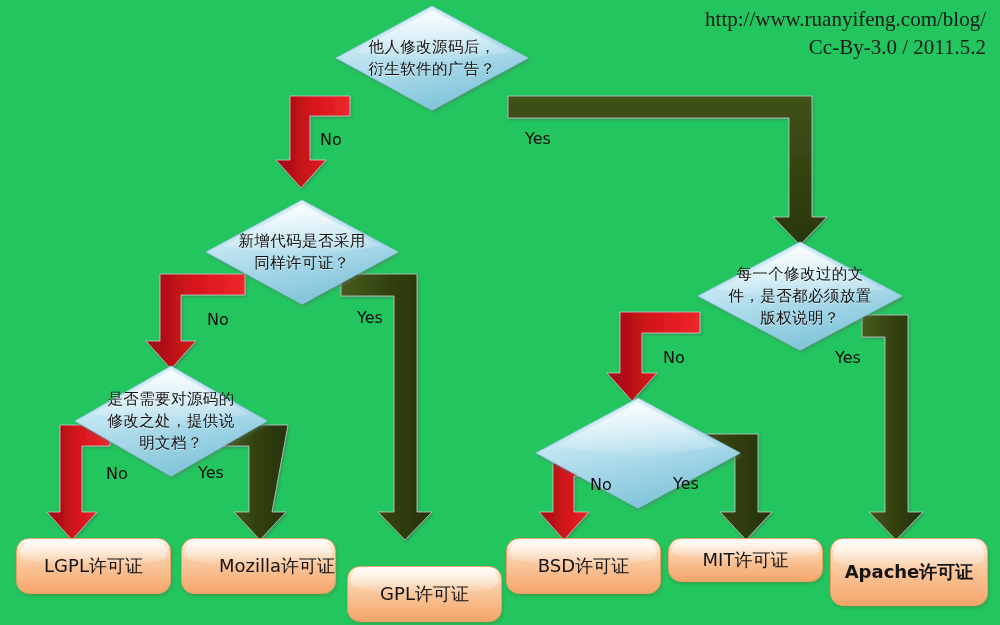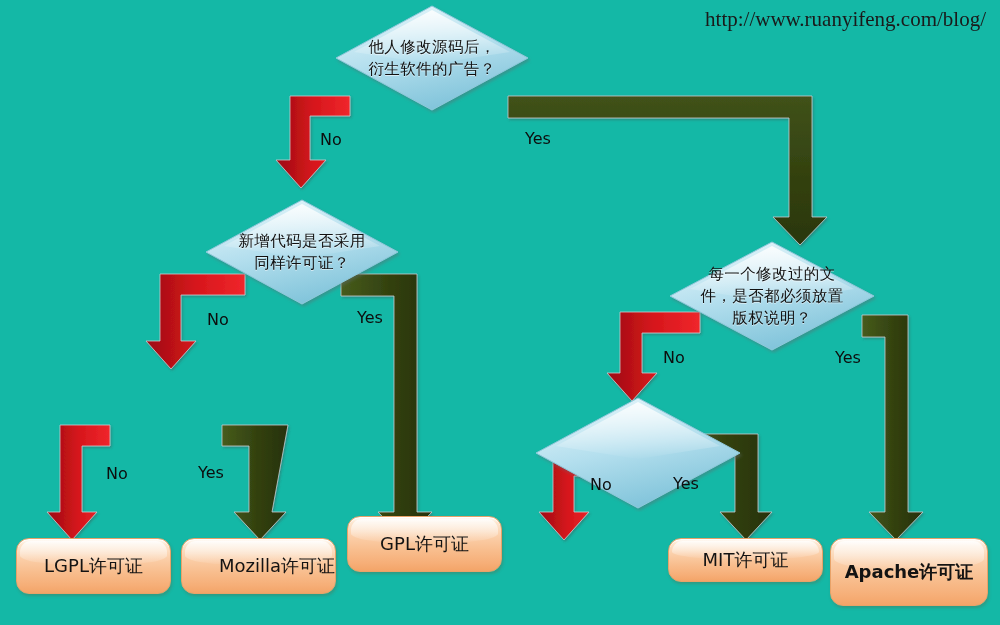--- a/index.html
+++ b/index.html
@@ -8,21 +8,21 @@
     padding: 0;
     background: #ffffff;
   }
   body {
     font-family: "Liberation Sans", "DejaVu Sans", sans-serif;
   }
   #canvas {
     position: relative;
     width: 1000px;
     height: 625px;
-    background: #14b8a6;
+    background: #22c55e;
     overflow: hidden;
   }
 
   
   .credit {
     position: absolute;
     right: 14px;
     top: 6px;
     text-align: right;
     font-family: "Liberation Serif", "DejaVu Serif", serif;
@@ -113,20 +113,21 @@
     pointer-events: none;
   }
 </style>
 </head>
 <body>
 
 <div id="canvas">
 
   <div class="credit">
     <div>http://www.ruanyifeng.com/blog/</div>
+    <div>Cc-By-3.0 / 2011.5.2</div>
   </div>
 
   <svg id="arrows" viewBox="0 0 1000 625" xmlns="http://www.w3.org/2000/svg">
     <defs>
       <linearGradient id="redH" x1="0" y1="0" x2="0" y2="1">
         <stop offset="0%" stop-color="#a50d12"></stop>
         <stop offset="45%" stop-color="#d01319"></stop>
         <stop offset="100%" stop-color="#ee2126"></stop>
       </linearGradient>
       <linearGradient id="redV" x1="0" y1="0" x2="1" y2="0">
@@ -216,22 +217,31 @@
 
   <div class="diamond" style="left:202px; top:196px; width:200px; height:112px;">
     <svg class="shape" viewBox="0 0 200 112" xmlns="http://www.w3.org/2000/svg">
       <path d="M 100,4 L 196,56 L 100,108 L 4,56 Z" fill="url(#dia)" stroke="#8fc8da" stroke-width="1" filter="url(#sh)"></path>
       <path d="M 100,8 L 178,50 L 100,62 L 22,50 Z" fill="url(#diaGloss)"></path>
     </svg>
     <div class="dtext">新增代码是否采用
 同样许可证？</div>
   </div>
 
-
-  <div class="diamond" style="left:666px; top:238px; width:212px; height:116px;">
+  <div class="diamond" style="left:71px; top:362px; width:200px; height:118px;">
+    <svg class="shape" viewBox="0 0 200 118" xmlns="http://www.w3.org/2000/svg">
+      <path d="M 100,4 L 196,59 L 100,114 L 4,59 Z" fill="url(#dia)" stroke="#8fc8da" stroke-width="1" filter="url(#sh)"></path>
+      <path d="M 100,8 L 178,52 L 100,65 L 22,52 Z" fill="url(#diaGloss)"></path>
+    </svg>
+    <div class="dtext">是否需要对源码的
+修改之处，提供说
+明文档？</div>
+  </div>
+
+  <div class="diamond" style="left:694px; top:238px; width:212px; height:116px;">
     <svg class="shape" viewBox="0 0 212 116" xmlns="http://www.w3.org/2000/svg">
       <path d="M 106,4 L 208,58 L 106,112 L 4,58 Z" fill="url(#dia)" stroke="#8fc8da" stroke-width="1" filter="url(#sh)"></path>
       <path d="M 106,8 L 188,51 L 106,64 L 24,51 Z" fill="url(#diaGloss)"></path>
     </svg>
     <div class="dtext">每一个修改过的文
 件，是否都必须放置
 版权说明？</div>
   </div>
 
   <div class="diamond" style="left:532px; top:394px; width:212px; height:118px;">
@@ -253,24 +263,27 @@
   <div class="edge-label" style="left:673px; top:474px;">Yes</div>
 
   <div class="license-box" style="left:16px; top:538px; width:155px; height:56px;">
     <span class="btext">LGPL许可证</span>
   </div>
 
   <div class="license-box" style="left:181px; top:538px; width:155px; height:56px;justify-content:flex-end;">
     <span class="btext">Mozilla许可证</span>
   </div>
 
-  <div class="license-box" style="left:347px; top:516px; width:155px; height:56px;">
+  <div class="license-box" style="left:347px; top:566px; width:155px; height:56px;">
     <span class="btext">GPL许可证</span>
   </div>
 
+  <div class="license-box" style="left:506px; top:538px; width:155px; height:56px;">
+    <span class="btext">BSD许可证</span>
+  </div>
 
   <div class="license-box" style="left:668px; top:538px; width:155px; height:44px;">
     <span class="btext">MIT许可证</span>
   </div>
 
   <div class="license-box" style="left:830px; top:538px; width:158px; height:68px;font-weight:bold;">
     <span class="btext">Apache许可证</span>
   </div>
 
 </div>

